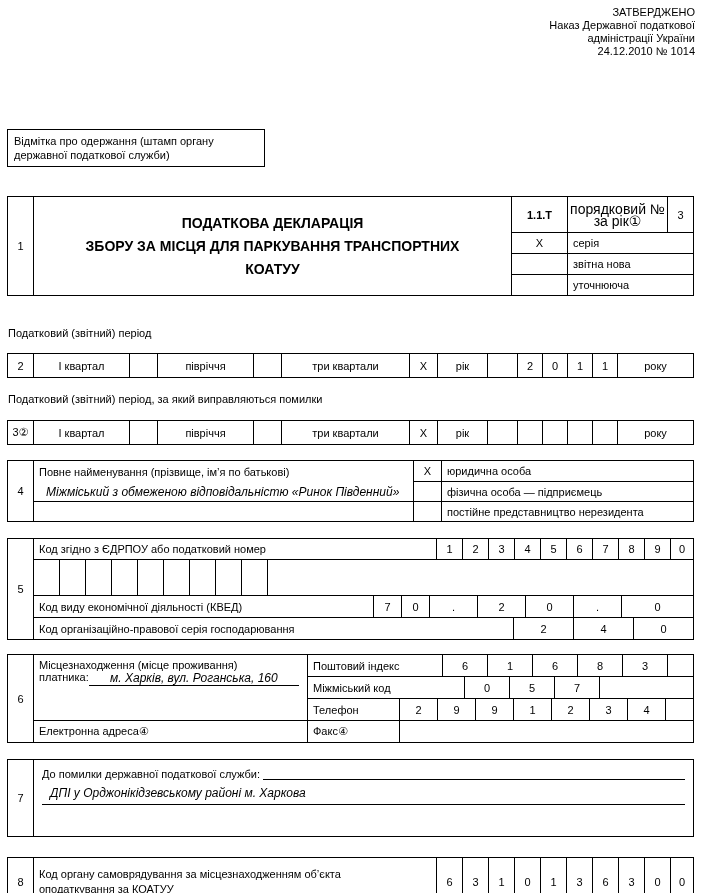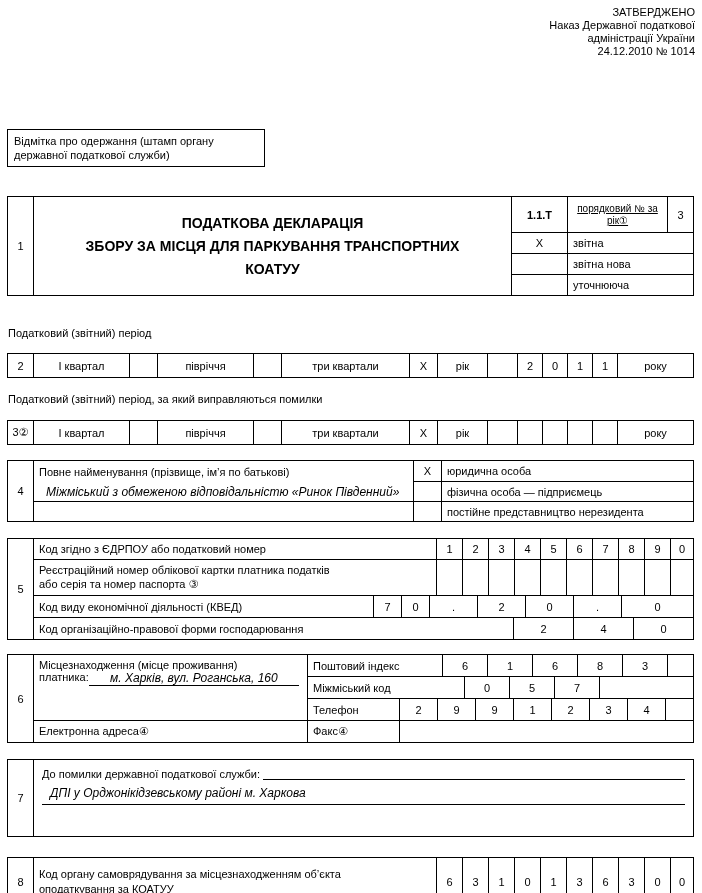--- a/index.html
+++ b/index.html
@@ -28,21 +28,21 @@
   .vc { display: flex; align-items: center; }
   .pl5 { padding-left: 5px; }
   .it { font-style: italic; font-size: 12px; }
   .und { border-bottom: 1px solid #000; }
   .ctext { text-align: center; }
 
   .s1 { height: 100px; margin-top: 29px; }
   .s1title { flex: 1 1 auto; min-width: 0; display: flex; flex-direction: column; justify-content: center; align-items: center; font-weight: bold; font-size: 14px; line-height: 23px; text-align: center; }
   .s1right { width: 182px; }
   .s1code { font-weight: bold; }
-  .s1slabel { font-size: 10px; line-height: 12px; padding: 2px; text-decoration: underline; }
+  .s1slabel { font-size: 14px; line-height: 12px; padding: 2px; }
 
   .prow { height: 25px; }
   .fline { flex: 1 1 auto; border-bottom: 1px solid #000; margin-left: 3px; }
 </style>
 </head>
 <body>
 
 <div class="page">
 
   <div class="approval">
@@ -65,21 +65,21 @@
       <div>КОАТУУ</div>
     </div>
     <div class="col s1right">
       <div class="row" style="height:36px">
         <div class="c cent s1code" style="width:56px">1.1.Т</div>
         <div class="c cent s1slabel" style="width:100px">порядковий № за рік①</div>
         <div class="c cent flex1">3</div>
       </div>
       <div class="row" style="height:21px">
         <div class="c cent" style="width:56px">X</div>
-        <div class="c vc pl5 flex1">звітна</div>
+        <div class="c vc pl5 flex1">серія</div>
       </div>
       <div class="row" style="height:21px">
         <div class="c cent" style="width:56px"></div>
         <div class="c vc pl5 flex1">звітна нова</div>
       </div>
       <div class="row flex1v">
         <div class="c cent" style="width:56px"></div>
         <div class="c vc pl5 flex1">уточнююча</div>
       </div>
     </div>
@@ -152,24 +152,20 @@
         <div class="c cent" style="width:26px">3</div>
         <div class="c cent" style="width:26px">4</div>
         <div class="c cent" style="width:26px">5</div>
         <div class="c cent" style="width:26px">6</div>
         <div class="c cent" style="width:26px">7</div>
         <div class="c cent" style="width:26px">8</div>
         <div class="c cent" style="width:26px">9</div>
         <div class="c cent flex1">0</div>
       </div>
       <div class="row" style="height:36px">
-        <div class="c" style="width:403px; padding:3px 0 0 5px; line-height:14px">
-          <div>Реєстраційний номер облікової картки платника податків</div>
-          <div>або серія та номер паспорта ③</div>
-        </div>
         <div class="c cent" style="width:26px"></div>
         <div class="c cent" style="width:26px"></div>
         <div class="c cent" style="width:26px"></div>
         <div class="c cent" style="width:26px"></div>
         <div class="c cent" style="width:26px"></div>
         <div class="c cent" style="width:26px"></div>
         <div class="c cent" style="width:26px"></div>
         <div class="c cent" style="width:26px"></div>
         <div class="c cent" style="width:26px"></div>
         <div class="c cent flex1"></div>
@@ -178,21 +174,21 @@
         <div class="c vc pl5" style="width:340px">Код виду економічної діяльності (КВЕД)</div>
         <div class="c cent" style="width:28px">7</div>
         <div class="c cent" style="width:28px">0</div>
         <div class="c cent" style="width:48px">.</div>
         <div class="c cent" style="width:48px">2</div>
         <div class="c cent" style="width:48px">0</div>
         <div class="c cent" style="width:48px">.</div>
         <div class="c cent flex1">0</div>
       </div>
       <div class="row flex1v">
-        <div class="c vc pl5" style="width:480px">Код організаційно-правової форми господарювання</div>
+        <div class="c vc pl5" style="width:480px">Код організаційно-правової серія господарювання</div>
         <div class="c cent" style="width:60px">2</div>
         <div class="c cent" style="width:60px">4</div>
         <div class="c cent flex1">0</div>
       </div>
     </div>
   </div>
 
   <div class="tbl" style="height:89px; margin-top:14px">
     <div class="c num">6</div>
     <div class="col" style="width:274px">

